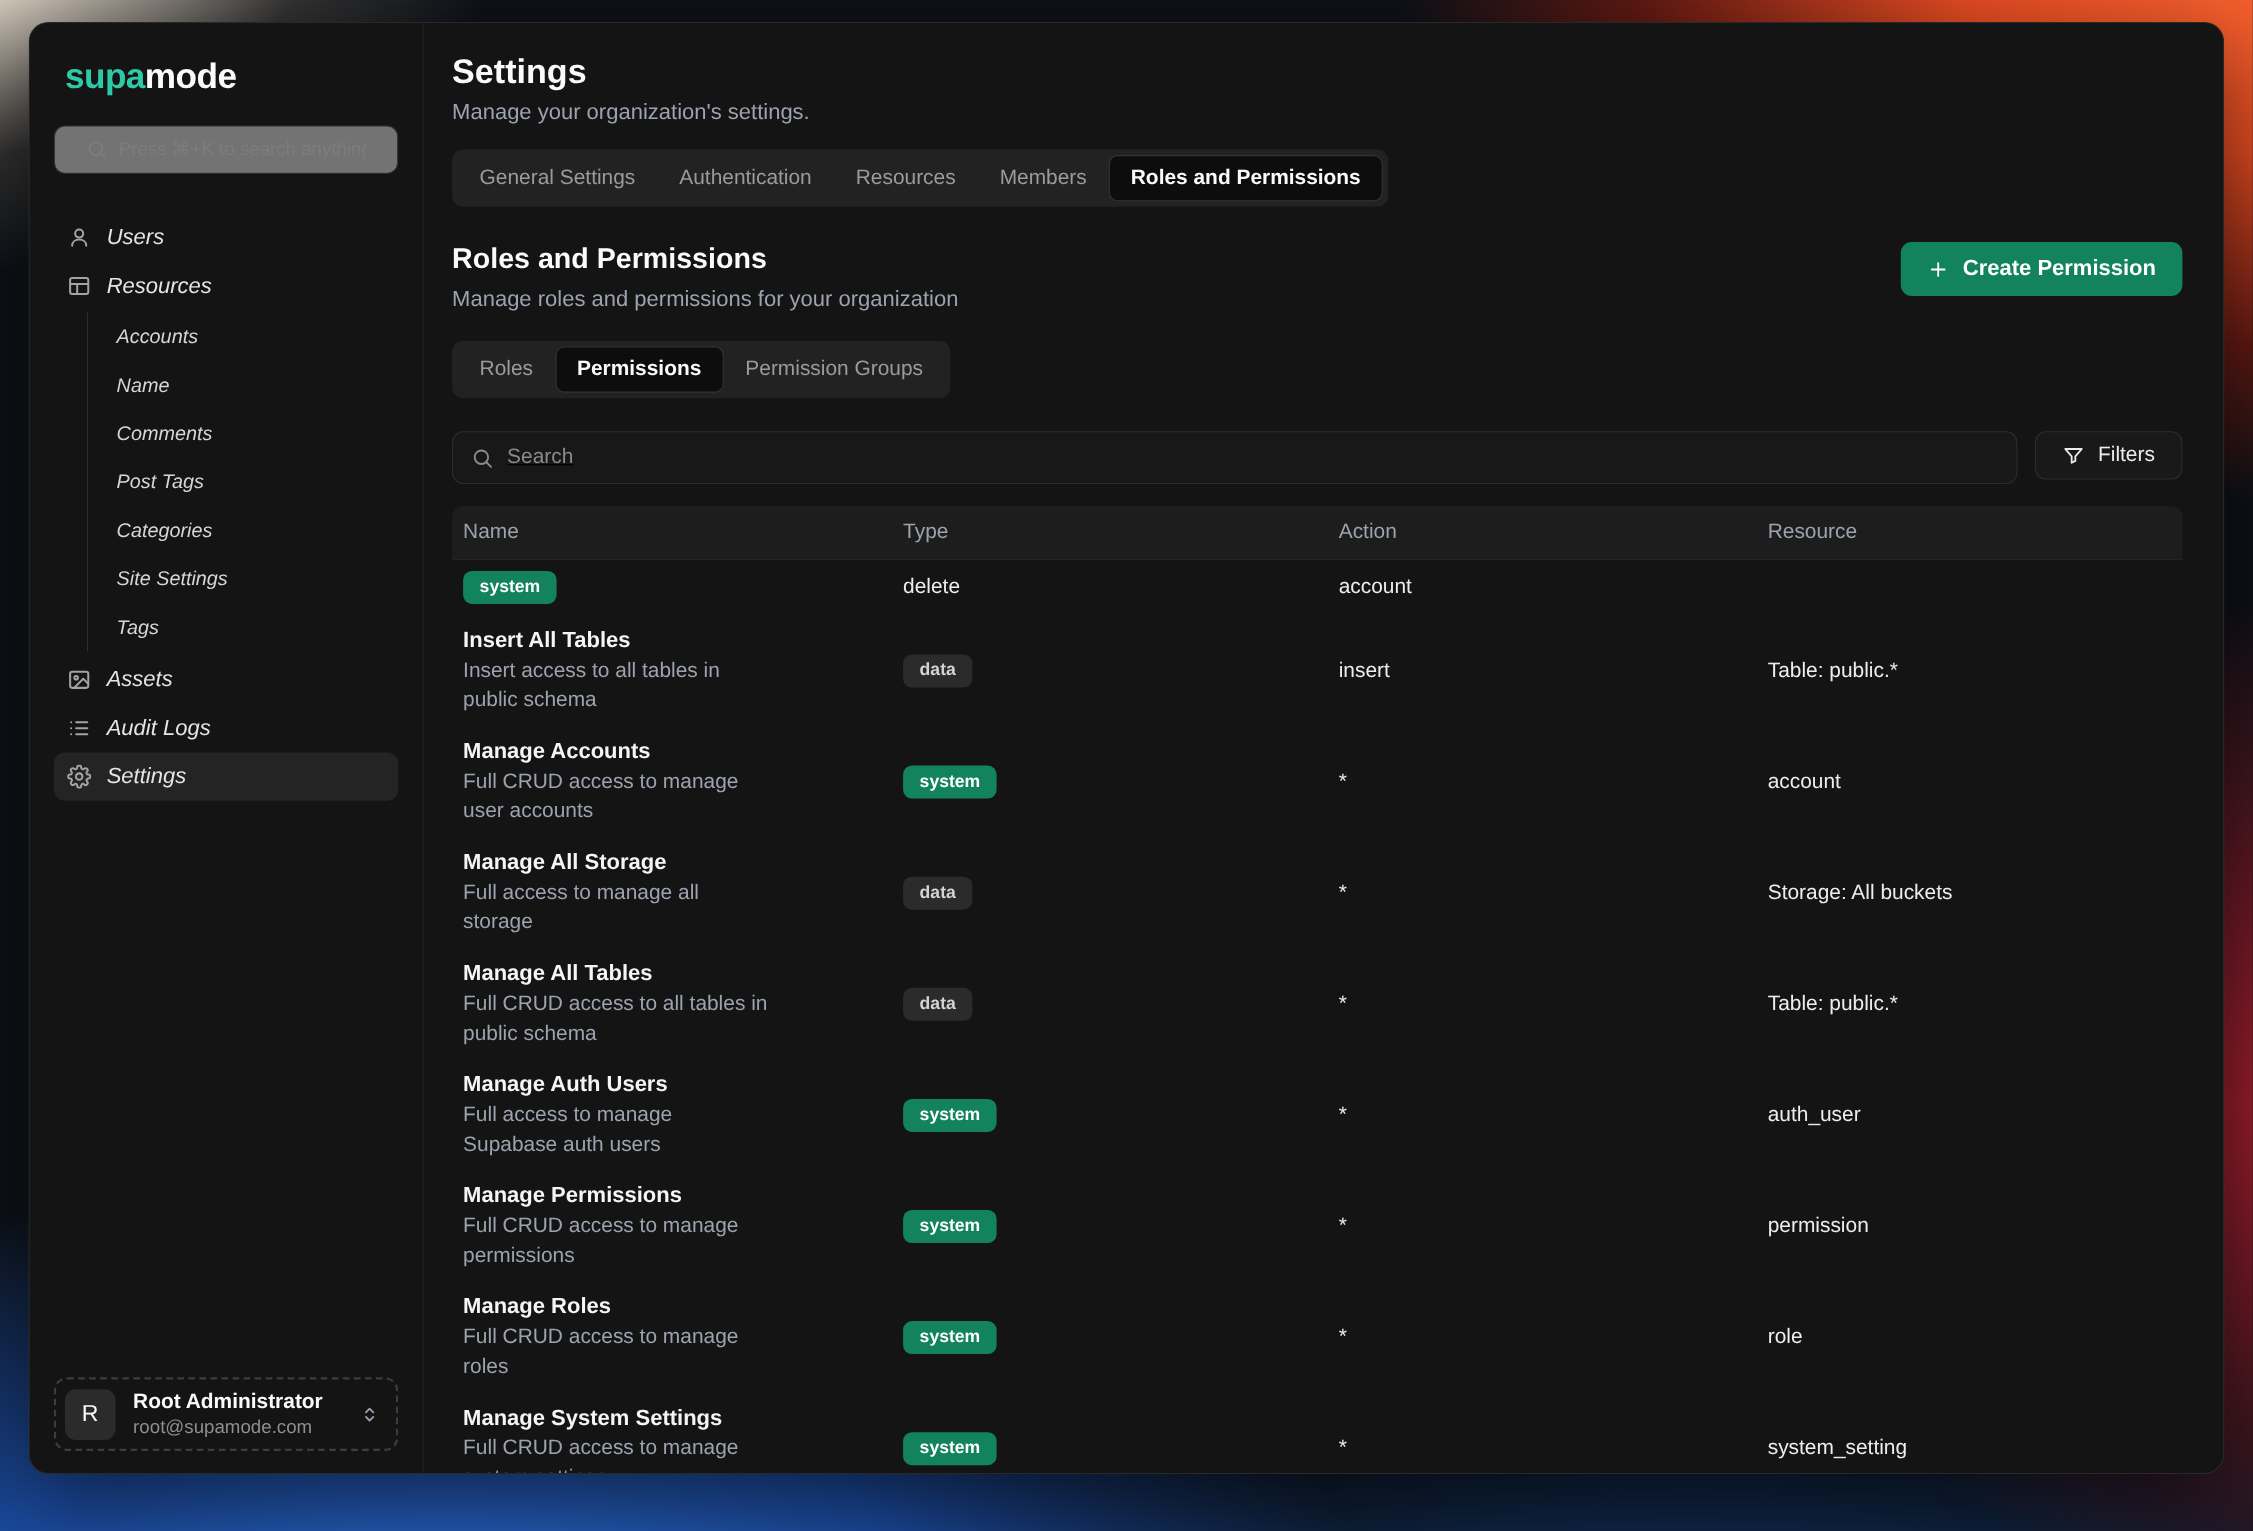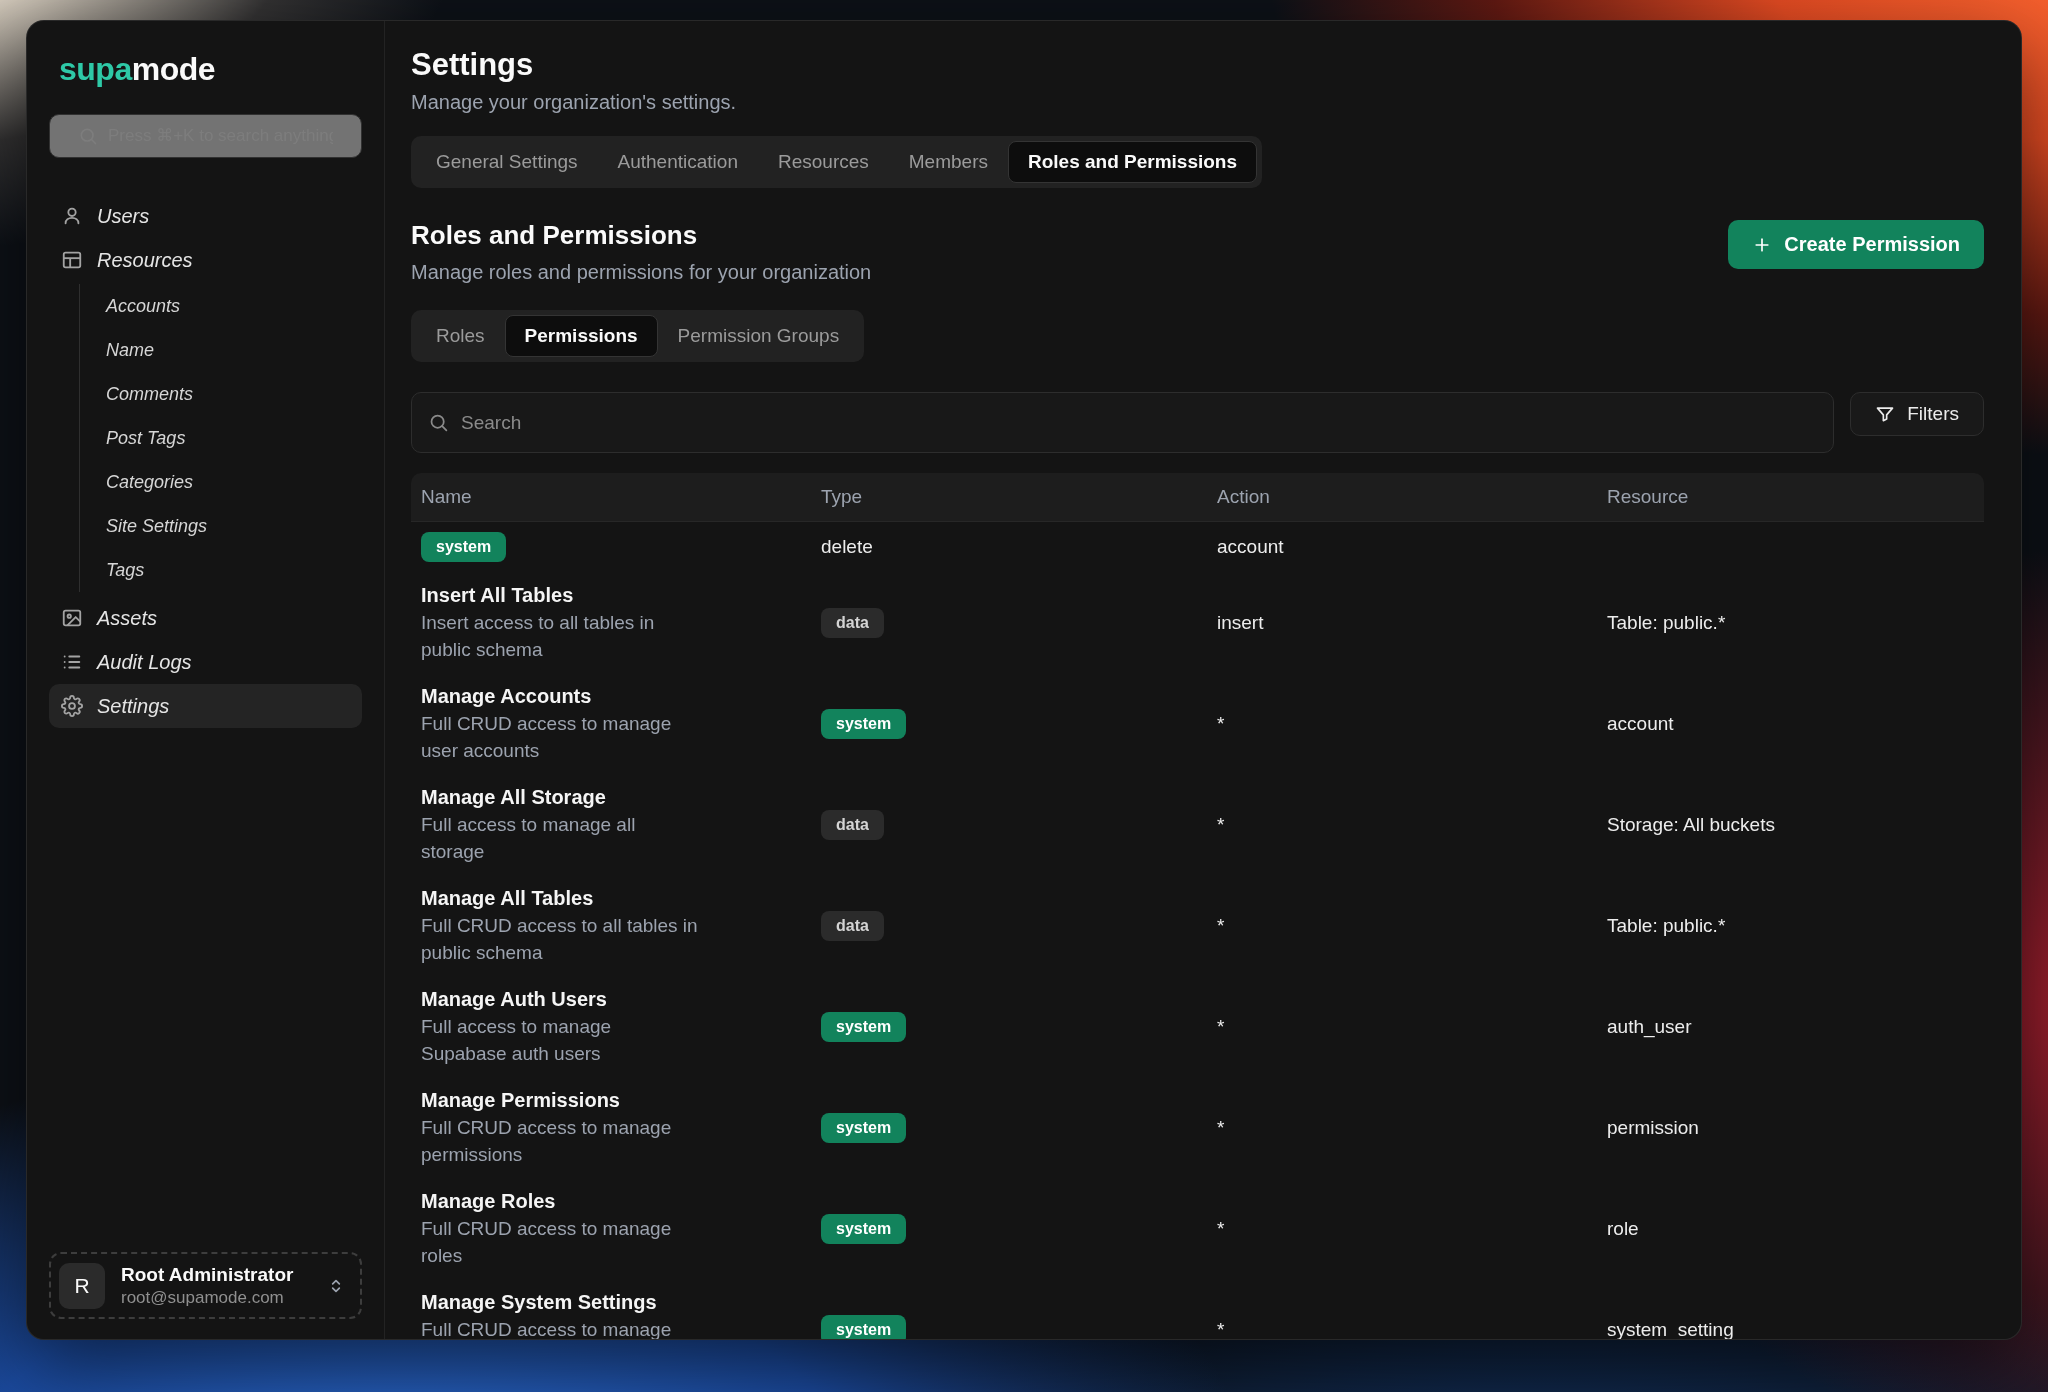--- a/index.html
+++ b/index.html
@@ -78,22 +78,22 @@
   .section-title { color:#fafafa; font-size:26px; font-weight:700; }
   .section-subtitle { color:#9ca3af; font-size:20px; margin-top:10px; }
   .btn-primary {
     display:flex; align-items:center; gap:12px; background:#12835c; color:#fff;
     border:none; border-radius:10px; padding:13px 24px; font-size:20px; font-weight:600;
     cursor:pointer; font-family:inherit;
   }
   .subtabs { margin-top:26px; display:inline-flex; background:#222222; border-radius:10px; padding:5px; }
   .toolbar { margin-top:30px; display:flex; gap:16px; }
   .search-box {
-    flex:1; height:61px; border:1px solid #2d2d2d; background:#181818; border-radius:10px;
-    display:flex; align-items:center; gap:12px; padding:0 16px;
+    flex:1; height:48px; border:1px solid #2d2d2d; background:#181818; border-radius:10px;
+    display:flex; align-items:center; gap:12px; padding:0 16px;text-decoration:underline;
   }
   .search-box input {
     background:transparent; border:none; outline:none; width:100%;
     font-size:19px; color:#e5e5e5; font-family:inherit;
   }
   .search-box input::placeholder { color:#8a8a8a; }
   .btn-filters {
     height:44px; border:1px solid #2d2d2d; background:#191919; color:#ececec; border-radius:10px;
     display:flex; align-items:center; gap:12px; padding:0 24px; font-size:19px; font-weight:500;
     cursor:pointer; font-family:inherit;

